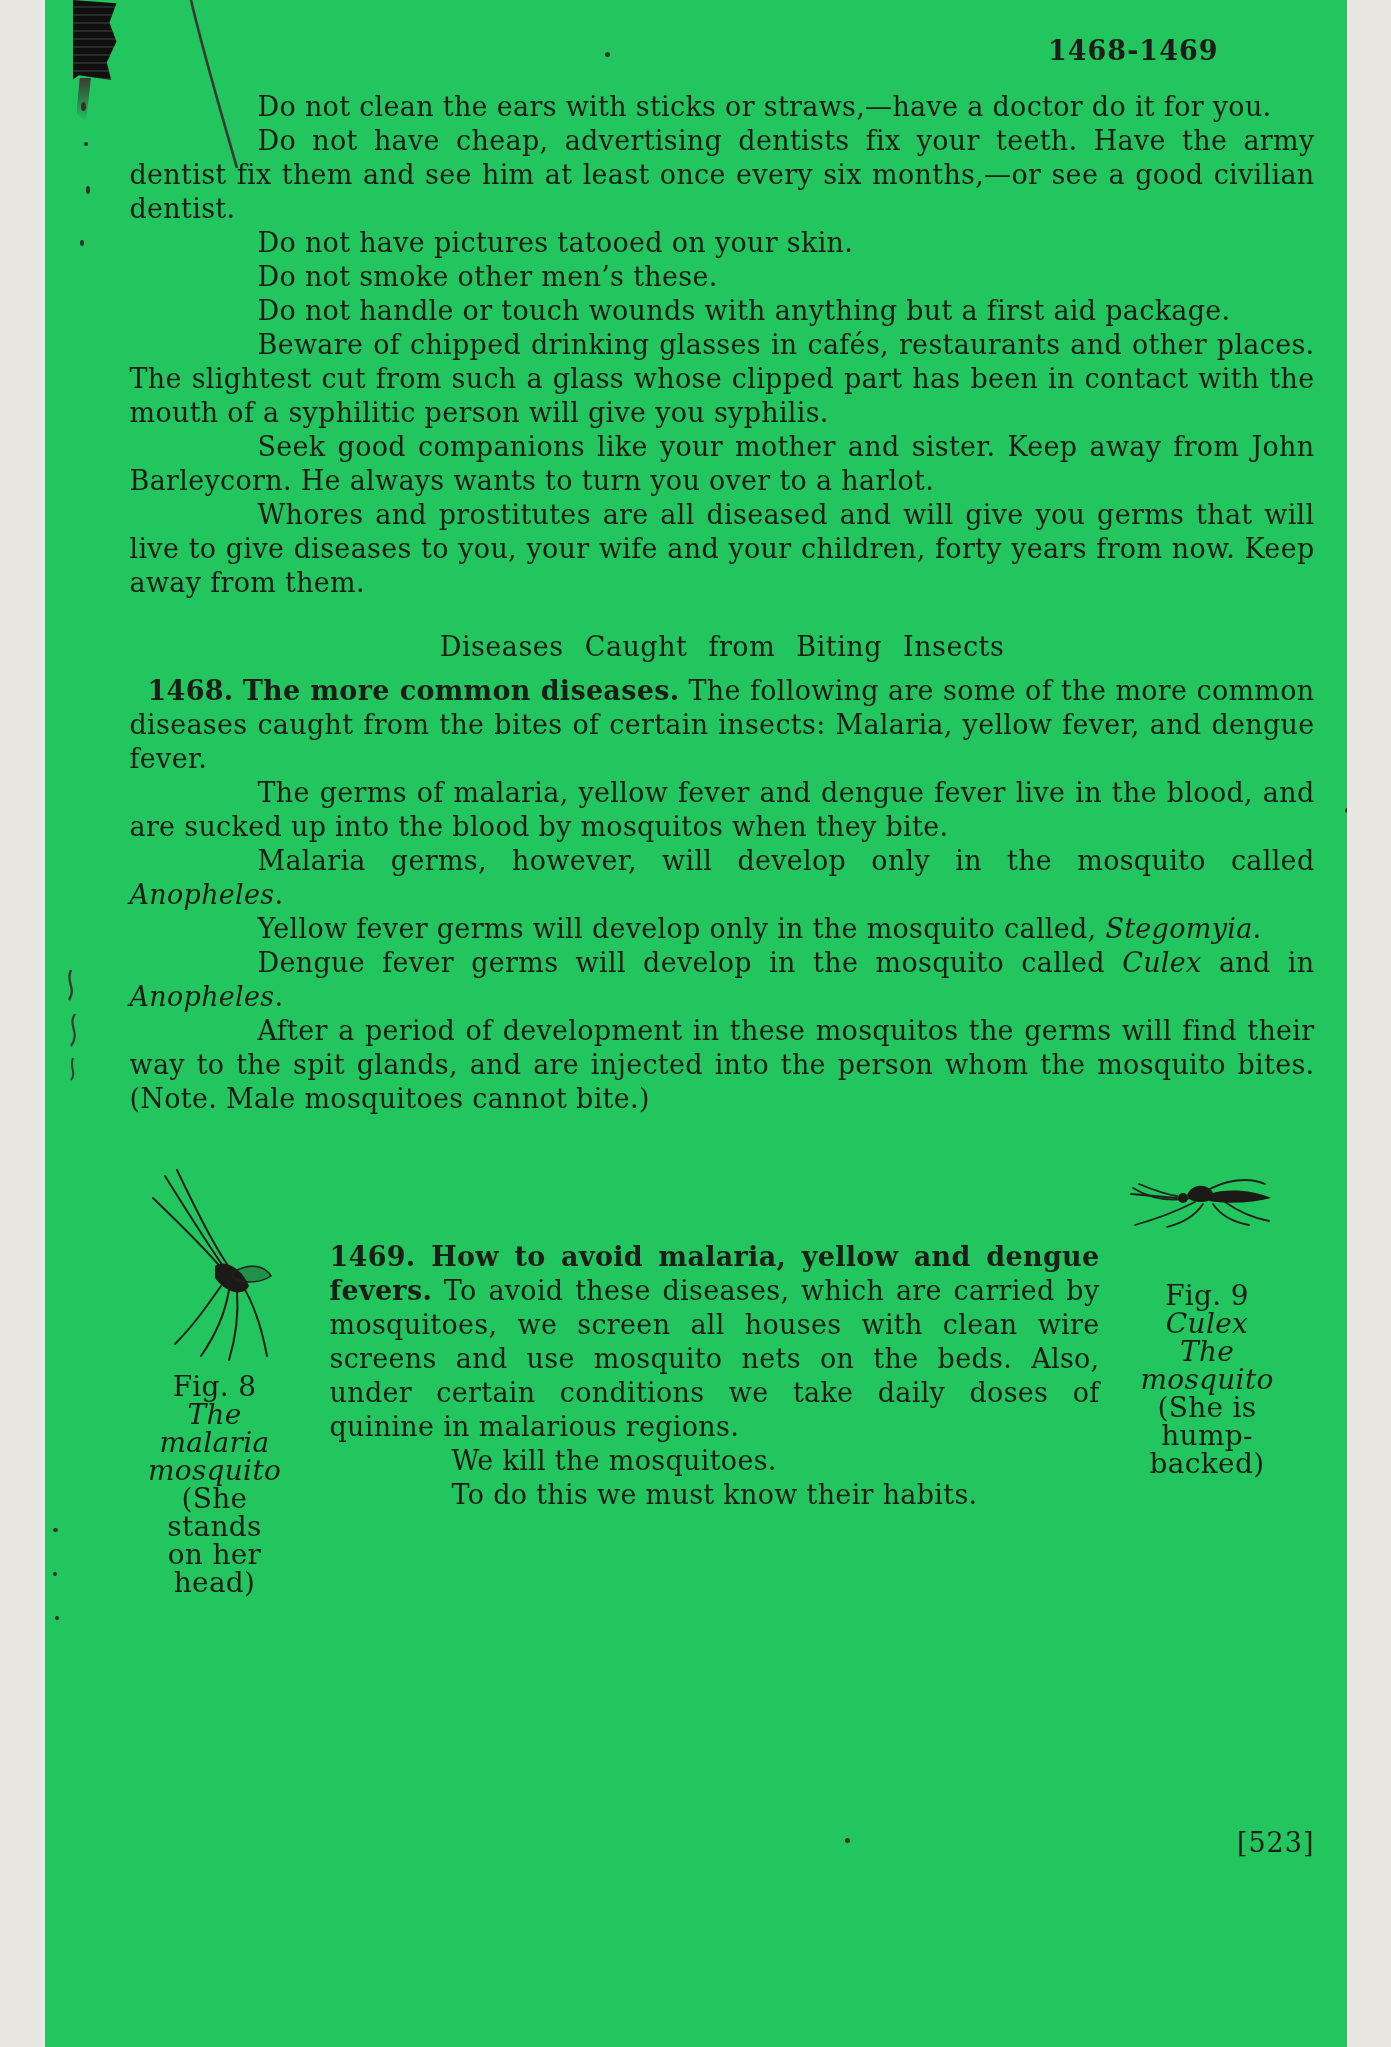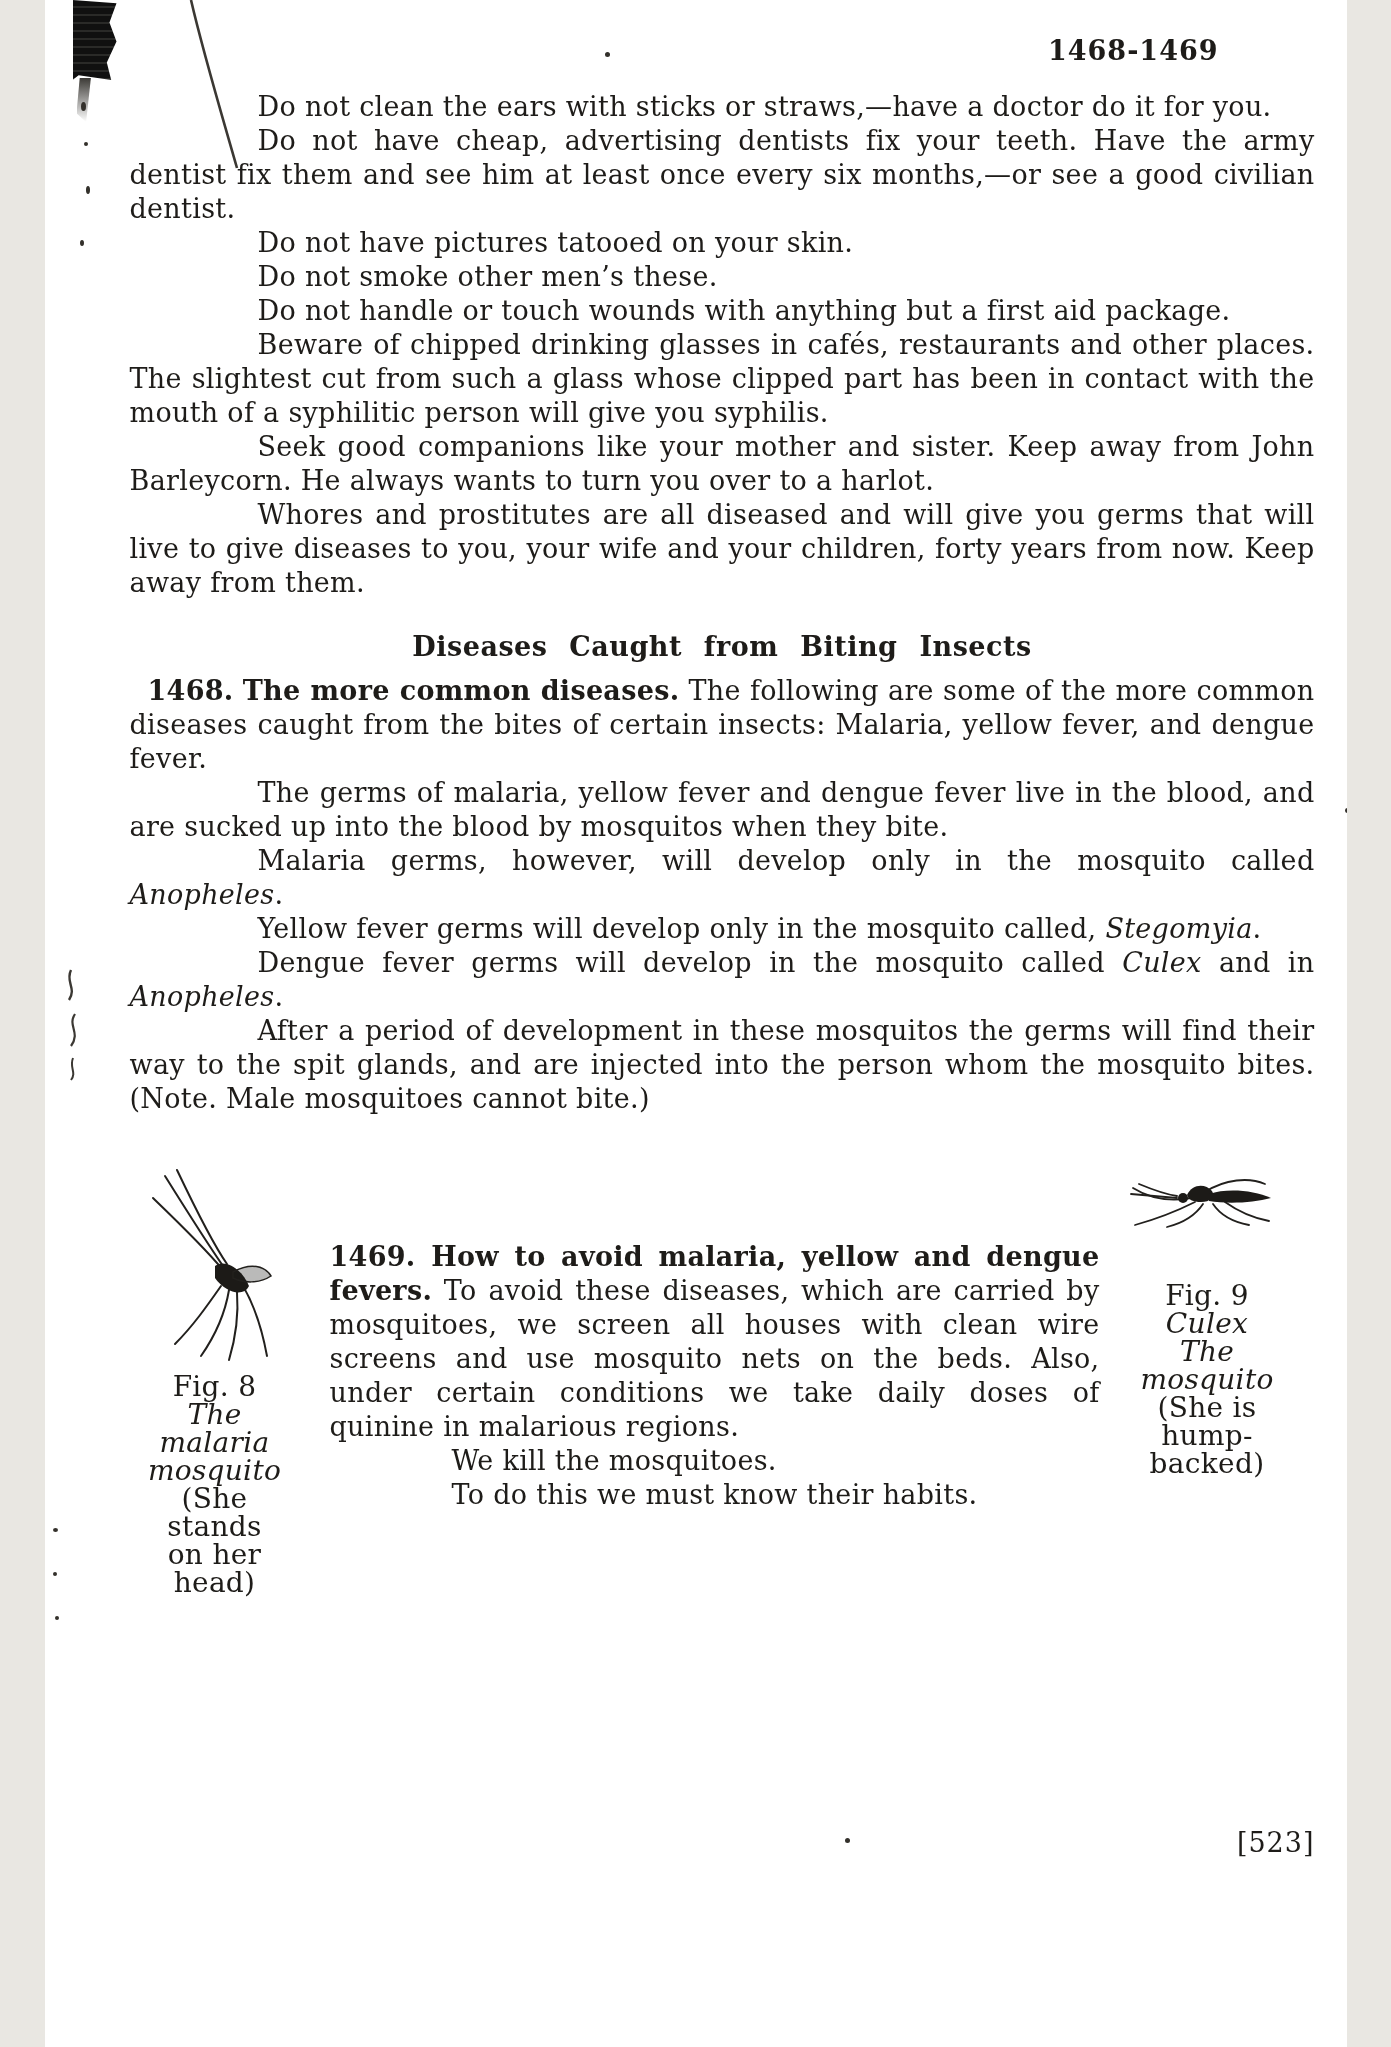--- a/index.html
+++ b/index.html
@@ -2,21 +2,21 @@
 <html><head>
 <meta charset="utf-8">
 <style>
   * { box-sizing: border-box; }
   html, body { margin: 0; padding: 0; background: #e9e7e2; }
   .page {
     position: relative;
     width: 1302px;
     height: 2047px;
     margin: 0 auto;
-    background: #ffffff;
+    background: #22c55e;
     color: #1e1c19;
     font-family: "DejaVu Serif", serif;
     font-size: 27px;
     line-height: 34px;
     letter-spacing: 0.3px;
     overflow: hidden;
   }
 
   .page-header {
     position: absolute;
@@ -33,21 +33,21 @@
     width: 1185px;
   }
   .text-block p {
     margin: 0;
     text-align: justify;
     text-indent: 128px;
   }
   p.num-indent { text-indent: 18px; }
   .section-heading {
     font-size: 27px;
-    font-weight: bold;
+    font-weight: normal;
     text-align: center;
     margin: 30px 0 10px 0;
     word-spacing: 12px;
     letter-spacing: 0.5px;
   }
   .italic-para { font-style: italic; }
   .ital { font-style: italic; }
 
   
   .figure-row { display: flex; margin-top: 52px; }

